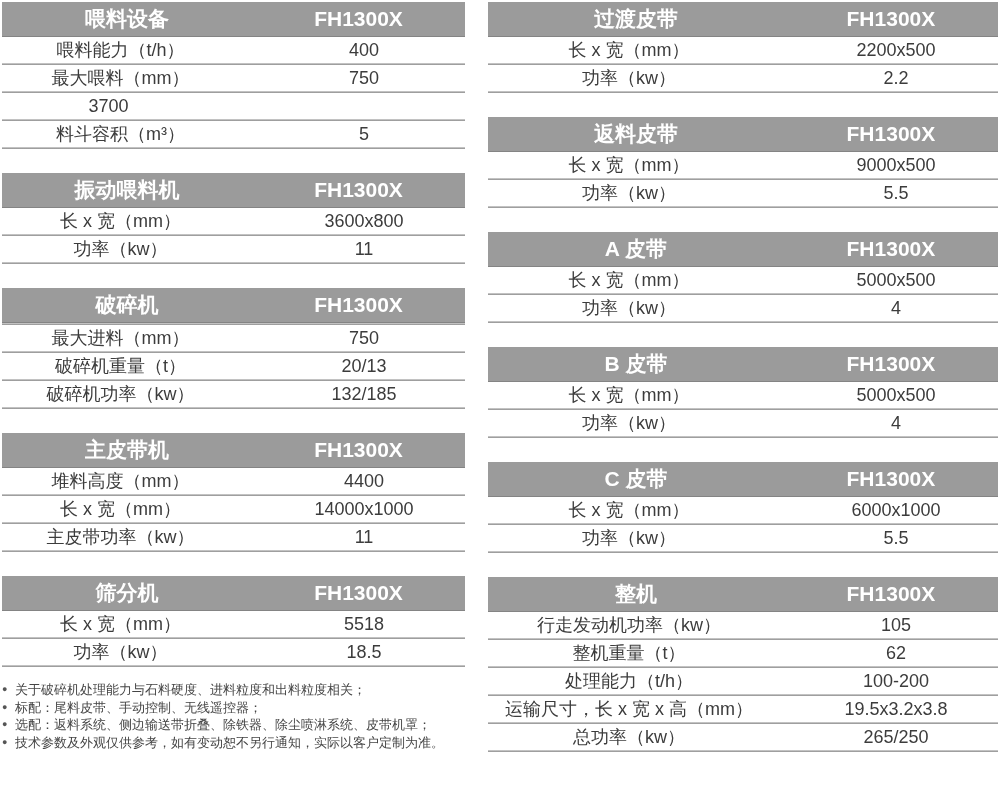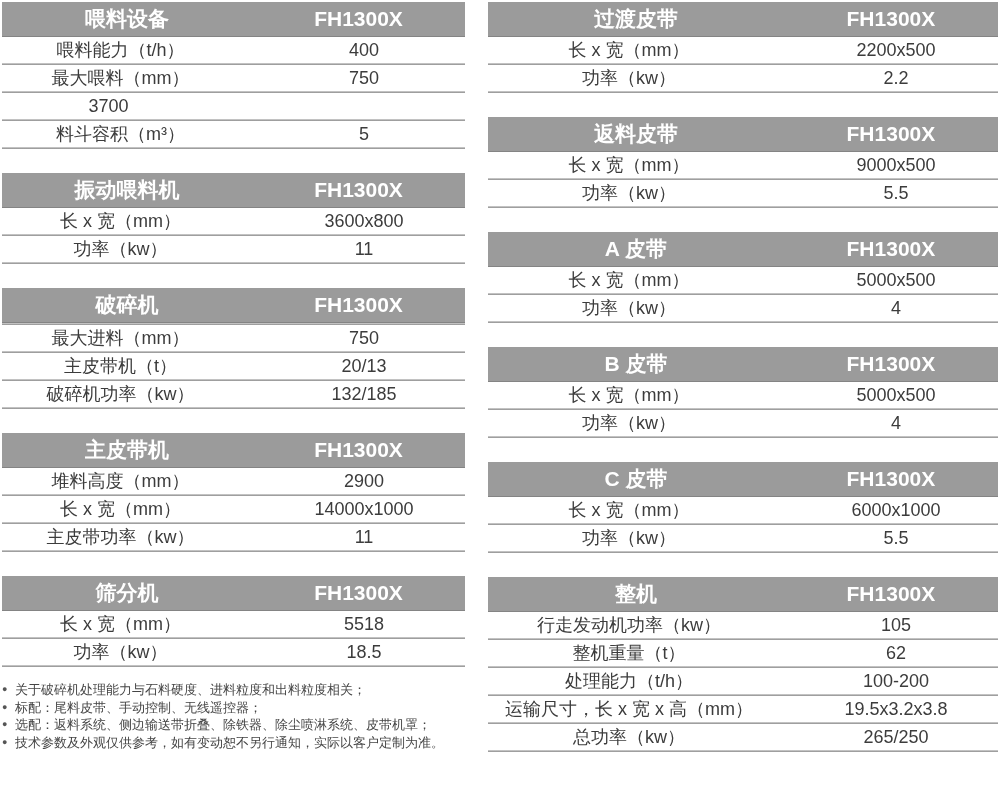--- a/index.html
+++ b/index.html
@@ -90,39 +90,39 @@
         <div class="th-title">破碎机</div>
         <div class="th-model">FH1300X</div>
       </div>
         <div class="row-sep"></div>
       <div class="row">
         <div class="cell-label">最大进料（mm）</div>
         <div class="cell-value">750</div>
       </div>
         <div class="row-sep"></div>
       <div class="row">
-        <div class="cell-label">主皮带机（t）</div>
+        <div class="cell-label">破碎机重量（t）</div>
         <div class="cell-value">20/13</div>
       </div>
         <div class="row-sep"></div>
       <div class="row">
         <div class="cell-label">破碎机功率（kw）</div>
         <div class="cell-value">132/185</div>
       </div>
         <div class="row-sep"></div>
     </div>
 
     <div class="spec-table">
       <div class="thead">
         <div class="th-title">主皮带机</div>
         <div class="th-model">FH1300X</div>
       </div>
       <div class="row">
         <div class="cell-label">堆料高度（mm）</div>
-        <div class="cell-value">2900</div>
+        <div class="cell-value">4400</div>
       </div>
         <div class="row-sep"></div>
       <div class="row">
         <div class="cell-label">长 x 宽（mm）</div>
         <div class="cell-value">14000x1000</div>
       </div>
         <div class="row-sep"></div>
       <div class="row">
         <div class="cell-label">主皮带功率（kw）</div>
         <div class="cell-value">11</div>

